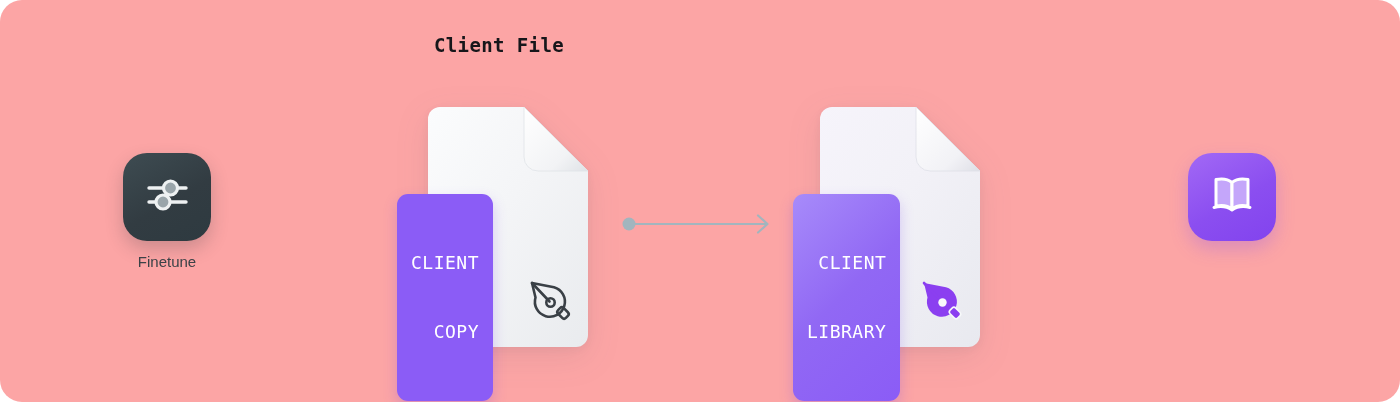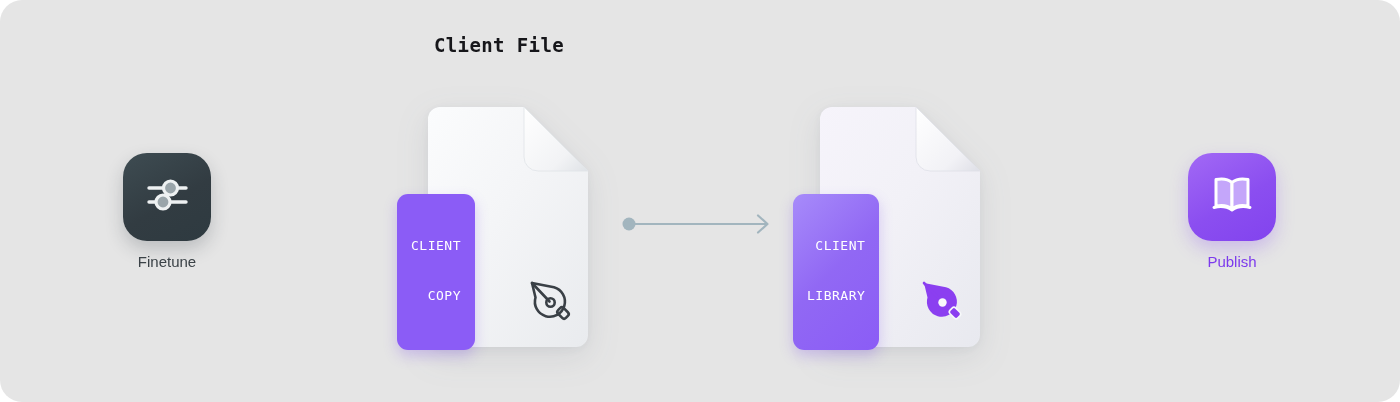--- a/index.html
+++ b/index.html
@@ -4,21 +4,21 @@
 <style>
   html, body {
     margin: 0;
     padding: 0;
     background: #ffffff;
   }
   .canvas {
     position: relative;
     width: 1400px;
     height: 402px;
-    background: #e5e5e5;
+    background: #fca5a5;
     border-radius: 22px;
     overflow: hidden;
     font-family: "Liberation Sans", sans-serif;
   }
 
   
   .col-title {
     position: absolute;
     top: 34px;
     font-family: "DejaVu Sans Mono", monospace;
@@ -79,21 +79,21 @@
   #doc-client-file    { left: 420px; top: 107px; }
   #doc-client-library { left: 812px; top: 107px; }
   .doc svg { display: block; width: 100%; height: 100%; overflow: visible; }
 
   
   .badge {
     position: absolute;
     border-radius: 11px;
     padding: 11px 14px 12px 14px;
     font-family: "DejaVu Sans Mono", monospace;
-    font-size: 13px;
+    font-size: 18px;
     line-height: 1.28;
     font-weight: 400;
     color: #ffffff;
     text-align: right;
     letter-spacing: 0.5px;
     white-space: pre;
     box-shadow: 0 6px 14px rgba(120,70,230,0.26);
   }
   #badge-client-copy {
     left: 397px; top: 194px;
@@ -214,16 +214,15 @@
   <div class="tile-wrap" id="tile-publish-wrap">
     <div class="tile tile-purple">
       <span>
         <svg width="54" height="54" viewBox="0 0 54 54" fill="none">
           <path d="M27,14.5 C23,11 16,10.5 11,11.5 V38 C16,37 23,37.5 27,41 Z" fill="#c4a6fa" stroke="#ffffff" stroke-width="3" stroke-linejoin="round"></path>
           <path d="M27,14.5 C31,11 38,10.5 43,11.5 V38 C38,37 31,37.5 27,41 Z" fill="#c4a6fa" stroke="#ffffff" stroke-width="3" stroke-linejoin="round"></path>
           <path d="M9,39.5 C15,38 22,38.5 27,42 C32,38.5 39,38 45,39.5" fill="none" stroke="#ffffff" stroke-width="3" stroke-linecap="round" stroke-linejoin="round"></path>
         </svg>
       </span>
     </div>
-    <div class="tile-label label-purple">Publish</div>
   </div>
 
 </div>
 
 </body></html>

